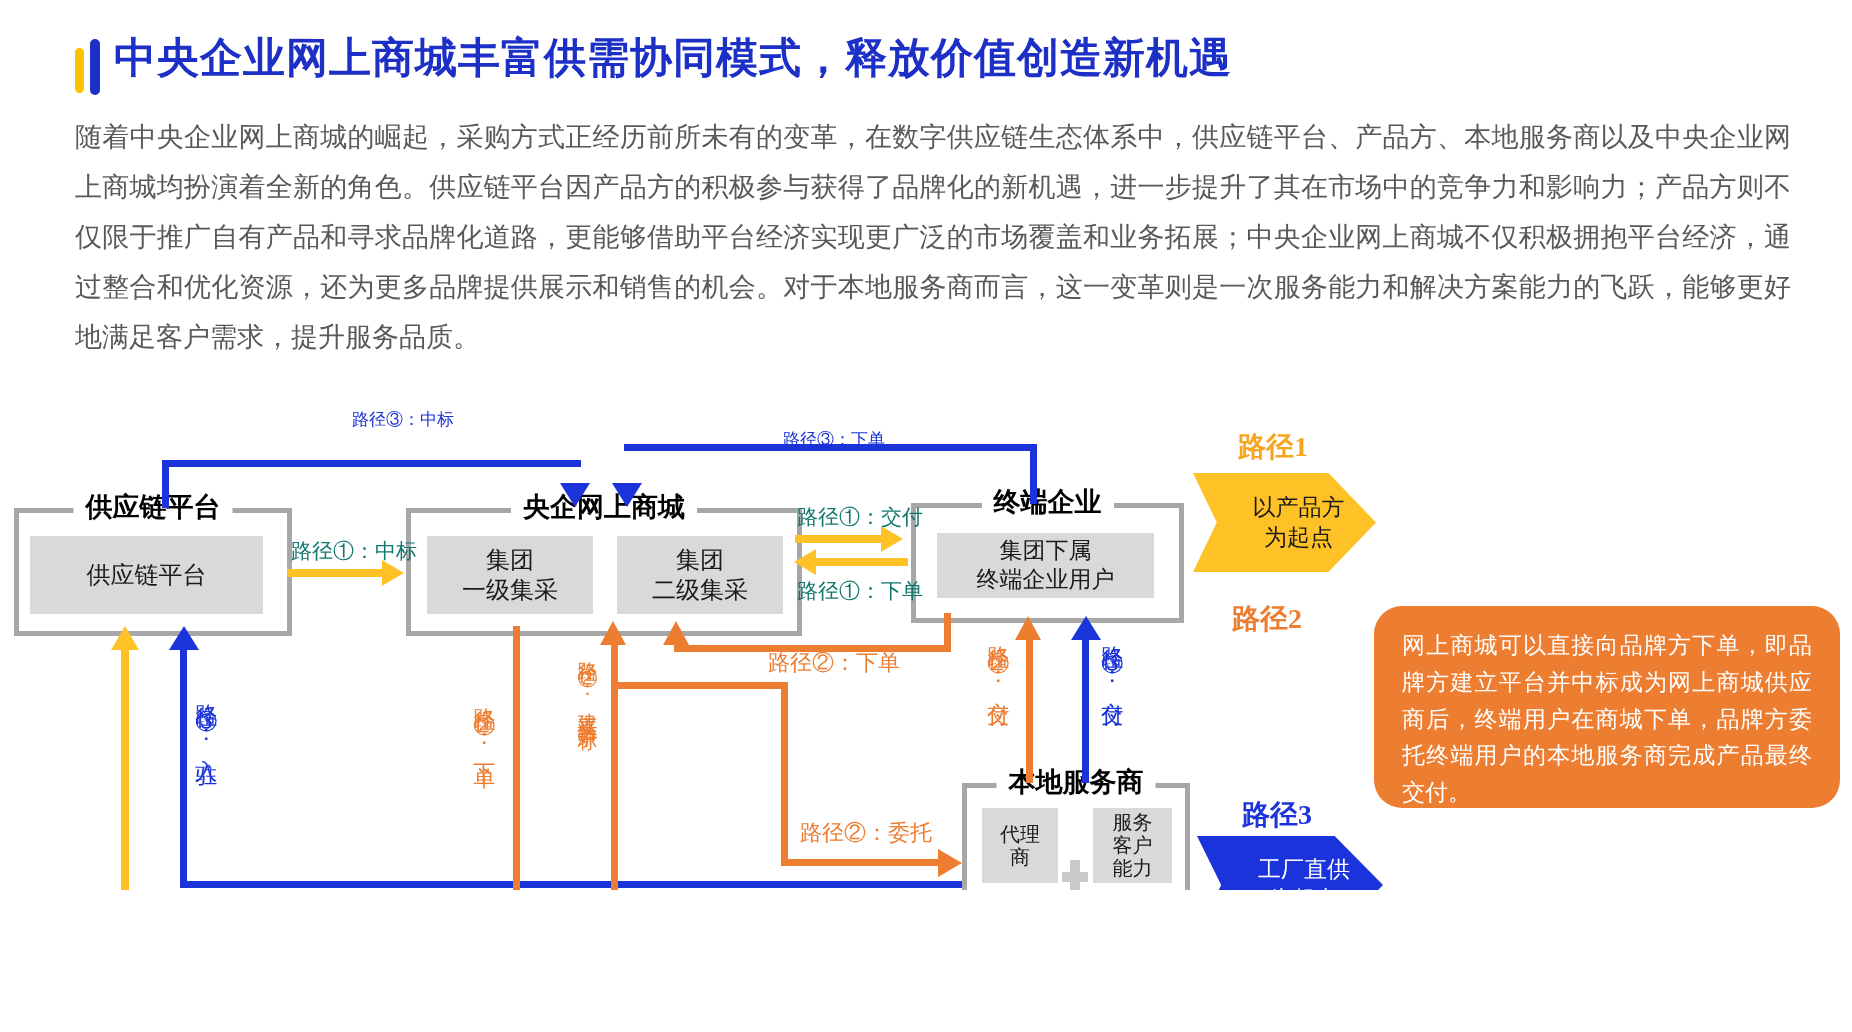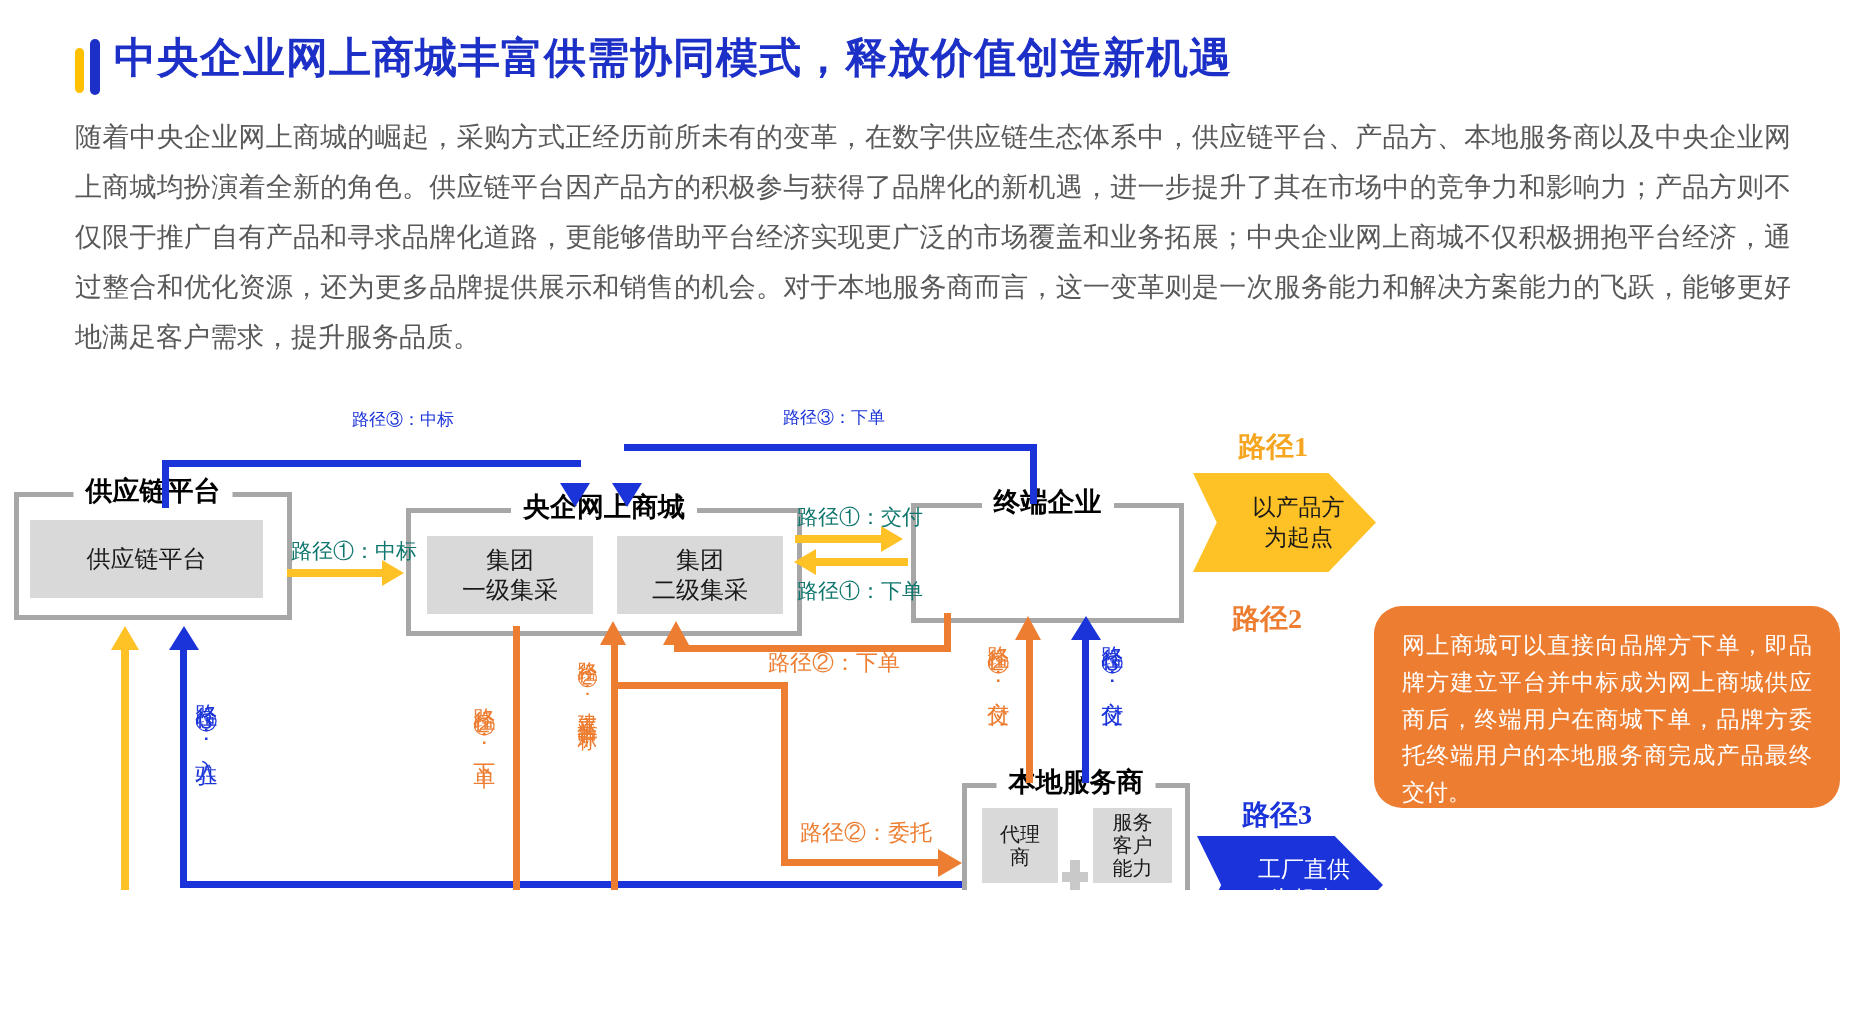--- a/index.html
+++ b/index.html
@@ -55,35 +55,37 @@
 </head>
 <body>
 
 <div class="canvas">
 
   <div class="accent accent-y"></div>
   <div class="accent accent-b"></div>
   <h1 class="title">中央企业网上商城丰富供需协同模式，释放价值创造新机遇</h1>
   <p class="intro">随着中央企业网上商城的崛起，采购方式正经历前所未有的变革，在数字供应链生态体系中，供应链平台、产品方、本地服务商以及中央企业网上商城均扮演着全新的角色。供应链平台因产品方的积极参与获得了品牌化的新机遇，进一步提升了其在市场中的竞争力和影响力；产品方则不仅限于推广自有产品和寻求品牌化道路，更能够借助平台经济实现更广泛的市场覆盖和业务拓展；中央企业网上商城不仅积极拥抱平台经济，通过整合和优化资源，还为更多品牌提供展示和销售的机会。对于本地服务商而言，这一变革则是一次服务能力和解决方案能力的飞跃，能够更好地满足客户需求，提升服务品质。</p>
 
-  <div class="node" style="left:14px;top:492px;width:268px;height:118px;">
+  <div class="node" style="left:14px;top:508px;width:268px;height:118px;">
     <div class="node-title">供应链平台</div>
     <div class="gbox" style="left:11px;top:23px;width:233px;height:78px;">供应链平台</div>
   </div>
 
   <div class="node" style="left:406px;top:508px;width:386px;height:118px;">
     <div class="node-title">央企网上商城</div>
     <div class="gbox" style="left:16px;top:23px;width:166px;height:78px;">集团
 一级集采</div>
     <div class="gbox" style="left:206px;top:23px;width:166px;height:78px;">集团
 二级集采</div>
   </div>
 
   <div class="node" style="left:911px;top:503px;width:263px;height:110px;">
     <div class="node-title">终端企业</div>
+    <div class="gbox" style="left:21px;top:25px;width:217px;height:65px;font-size:23px;">集团下属
+终端企业用户</div>
   </div>
 
   <div class="node" style="left:962px;top:783px;width:218px;height:184px;">
     <div class="node-title">本地服务商</div>
     <div class="gbox gbox-sm" style="left:15px;top:20px;width:76px;height:75px;">代理
 商</div>
     <div class="gbox gbox-sm" style="left:15px;top:104px;width:76px;height:70px;">经销
 商</div>
     <div class="gbox gbox-sm" style="left:126px;top:20px;width:79px;height:75px;">服务
 客户
@@ -99,21 +101,21 @@
 
 
   <div class="seg c-blue" style="left:162px;top:460px;width:7px;height:48px;"></div>
   <div class="seg c-blue" style="left:162px;top:460px;width:419px;height:7px;"></div>
   <div class="tri tri-down-blue" style="left:560px;top:483px;"></div>
   <div class="elabel t-blue fs23" style="left:352px;top:410px;">路径③：中标</div>
 
   <div class="seg c-blue" style="left:624px;top:444px;width:413px;height:7px;"></div>
   <div class="seg c-blue" style="left:1030px;top:444px;width:7px;height:60px;"></div>
   <div class="tri tri-down-blue" style="left:612px;top:483px;"></div>
-  <div class="elabel t-blue fs23" style="left:783px;top:408px;">路径③：下单</div>
+  <div class="elabel t-blue fs23" style="left:783px;top:430px;">路径③：下单</div>
 
   <div class="seg c-blue" style="left:180px;top:881px;width:782px;height:7px;"></div>
   <div class="seg c-blue" style="left:180px;top:650px;width:7px;height:238px;"></div>
   <div class="tri tri-up-blue" style="left:169px;top:626px;"></div>
   <div class="vlabel t-blue" style="left:194px;top:686px;">路径③：入驻</div>
 
   <div class="seg c-blue" style="left:1082px;top:640px;width:7px;height:143px;"></div>
   <div class="tri tri-up-blue" style="left:1071px;top:616px;"></div>
   <div class="vlabel t-blue" style="left:1100px;top:628px;">路径③：交付</div>
 

